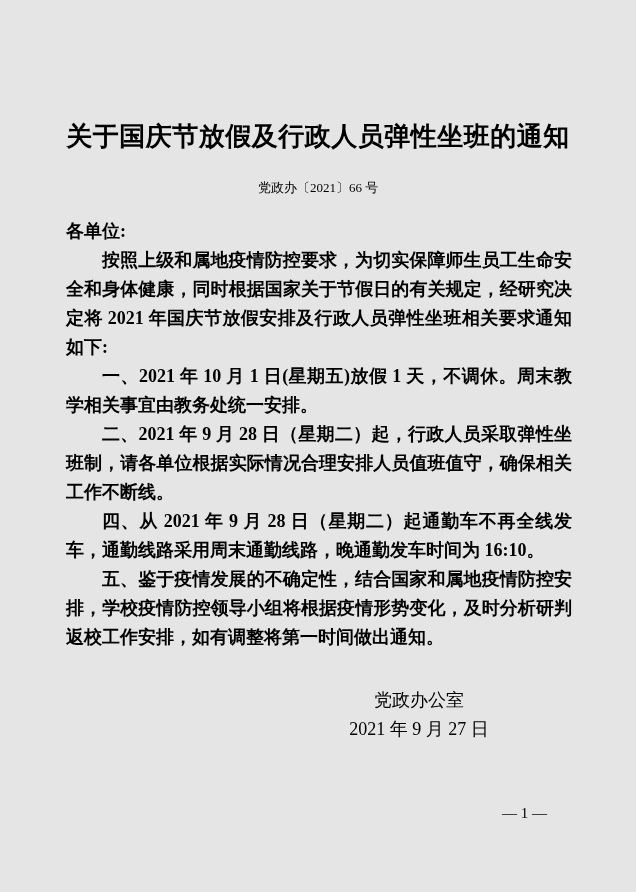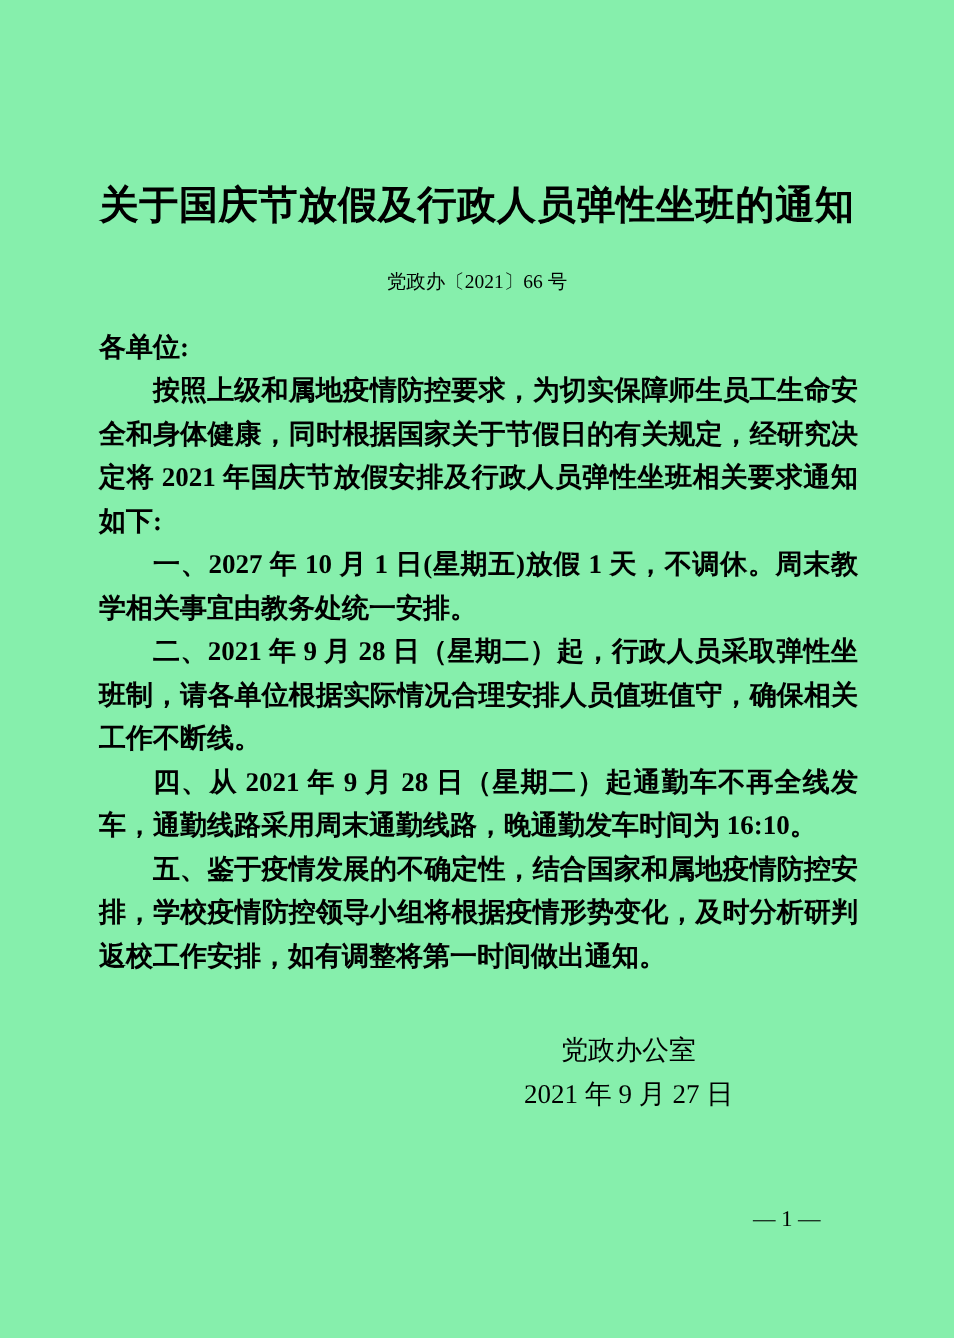--- a/index.html
+++ b/index.html
@@ -4,21 +4,21 @@
 <style>
   html, body {
     margin: 0;
     padding: 0;
     background: #ffffff;
   }
   .page {
     position: relative;
     width: 636px;
     height: 892px;
-    background: #86efac;
+    background: #e5e5e5;
     color: #000000;
     font-family: "Liberation Serif", "DejaVu Serif", serif;
     overflow: hidden;
     box-sizing: border-box;
   }
   .doc-title {
     margin: 0;
     padding-top: 118px;
     text-align: center;
     font-size: 26px;
@@ -66,21 +66,21 @@
 
 <div class="page">
 
   <h1 class="doc-title">关于国庆节放假及行政人员弹性坐班的通知</h1>
 
   <div class="doc-number">党政办〔2021〕66 号</div>
 
   <div class="doc-body">
     <p>各单位:</p>
     <p class="indent">按照上级和属地疫情防控要求，为切实保障师生员工生命安全和身体健康，同时根据国家关于节假日的有关规定，经研究决定将 2021 年国庆节放假安排及行政人员弹性坐班相关要求通知如下:</p>
-    <p class="indent">一、2027 年 10 月 1 日(星期五)放假 1 天，不调休。周末教学相关事宜由教务处统一安排。</p>
+    <p class="indent">一、2021 年 10 月 1 日(星期五)放假 1 天，不调休。周末教学相关事宜由教务处统一安排。</p>
     <p class="indent">二、2021 年 9 月 28 日（星期二）起，行政人员采取弹性坐班制，请各单位根据实际情况合理安排人员值班值守，确保相关工作不断线。</p>
     <p class="indent">四、从 2021 年 9 月 28 日（星期二）起通勤车不再全线发车，通勤线路采用周末通勤线路，晚通勤发车时间为 16:10。</p>
     <p class="indent">五、鉴于疫情发展的不确定性，结合国家和属地疫情防控安排，学校疫情防控领导小组将根据疫情形势变化，及时分析研判返校工作安排，如有调整将第一时间做出通知。</p>
   </div>
 
   <div class="signature-block">
     <div>党政办公室</div>
     <div>2021 年 9 月 27 日</div>
   </div>
 

